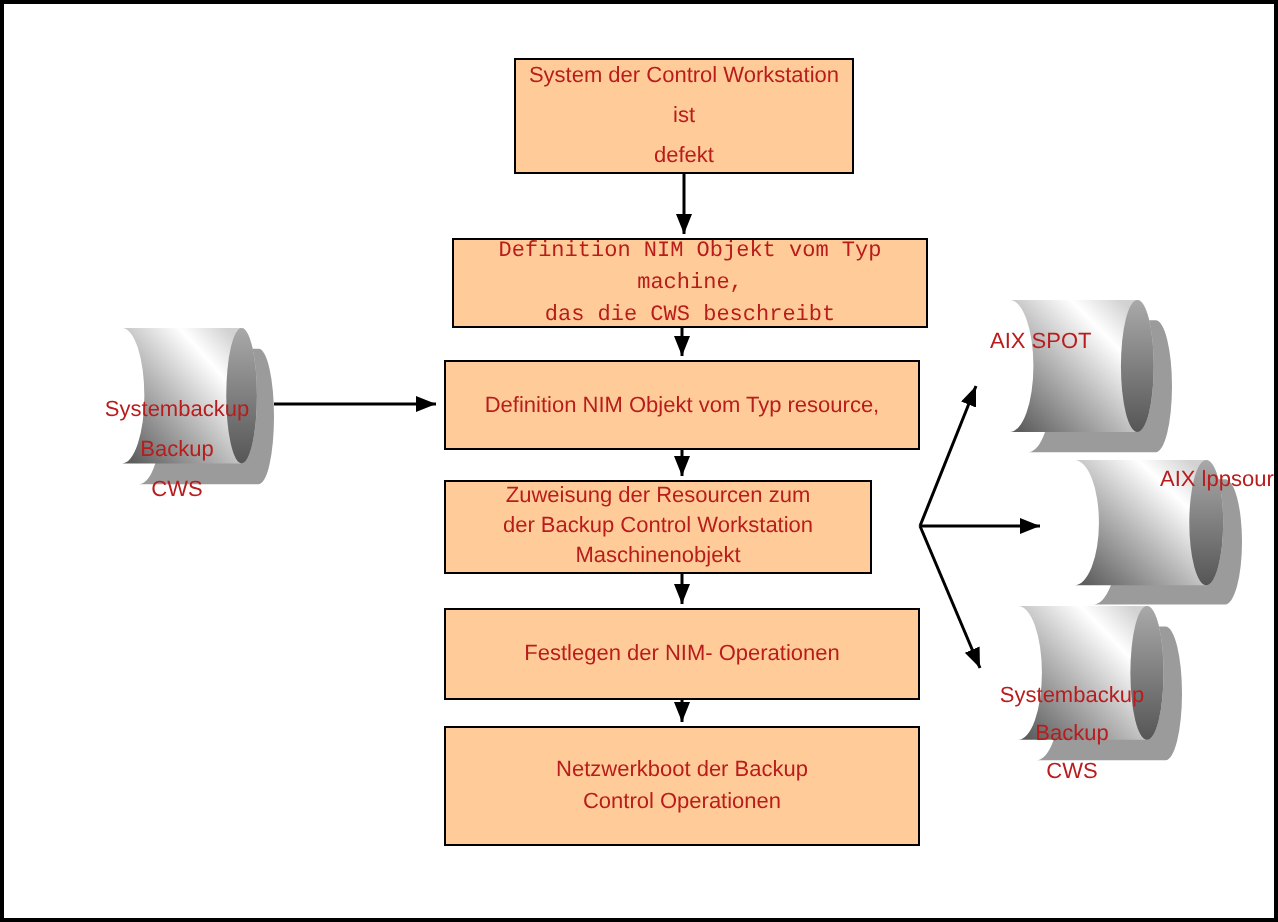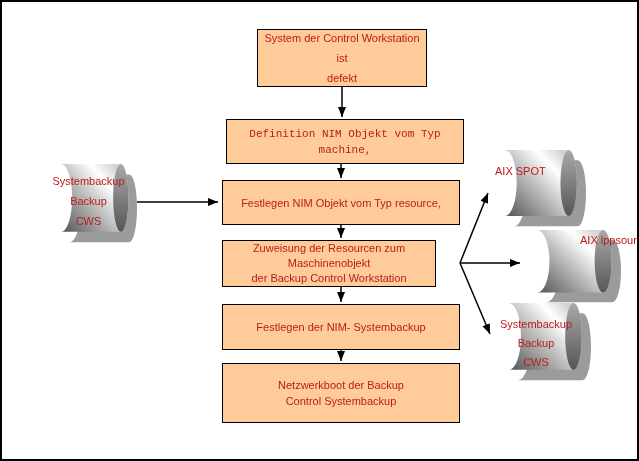--- a/index.html
+++ b/index.html
@@ -44,21 +44,21 @@
   .cyl-cap    { fill: url(#cylCapGrad); }
 
   #cyl-left  { left: 48px;  top: 162px; width: 87px; height: 79px; }
   #cyl-spot  { left: 491px; top: 148px; width: 93px; height: 77px; }
   #cyl-lpp   { left: 523px; top: 228px; width: 96px; height: 73px; }
   #cyl-sysr  { left: 495px; top: 301px; width: 94px; height: 78px; }
 
   .cyl-text {
     position: absolute;
     font-size: 11px; line-height: 20px;
-    text-align: center; white-space: nowrap;
+    text-align: center; white-space: nowrap; margin-top: 24px;
   }
   #cyl-left .cyl-text { left: 0; top: 7px; width: 77px; }
   #cyl-sysr .cyl-text { left: 0; top: 12px; width: 78px; line-height: 19px; }
   .cyl-label {
     position: absolute;
     font-size: 11px; white-space: nowrap; text-align: left;
   }
   #cyl-spot .cyl-label { left: 2px; top: 15px; }
   #cyl-lpp  .cyl-label { left: 7px; top: 4px; margin-left: 48px; }
 </style>
@@ -97,39 +97,40 @@
     <line x1="458" y1="261" x2="488" y2="332" marker-end="url(#arrowHead)"></line>
   </svg>
 
   <div class="box" id="b1">
     <div>System der Control Workstation ist</div>
     <div>defekt</div>
   </div>
 
   <div class="box" id="b2">
     <div>Definition NIM Objekt vom Typ machine,</div>
+    <div>das die CWS beschreibt</div>
   </div>
 
   <div class="box" id="b3">
-    <div>Festlegen NIM Objekt vom Typ resource,</div>
+    <div>Definition NIM Objekt vom Typ resource,</div>
   </div>
 
   <div class="box" id="b4">
     <div>Zuweisung der Resourcen zum</div>
+    <div>der Backup Control Workstation</div>
     <div>Maschinenobjekt</div>
-    <div>der Backup Control Workstation</div>
   </div>
 
   <div class="box" id="b5">
-    <div>Festlegen der NIM- Systembackup</div>
+    <div>Festlegen der NIM- Operationen</div>
   </div>
 
   <div class="box" id="b6">
     <div>Netzwerkboot der Backup</div>
-    <div>Control Systembackup</div>
+    <div>Control Operationen</div>
   </div>
 
   <div class="cyl" id="cyl-left">
     <svg class="cyl-svg" viewBox="0 0 102 91" preserveAspectRatio="none">
       <path class="cyl-shadow" d="M23,12 L93,12 A9,39 0 0 1 93,90 L23,90 A13,39 0 0 0 23,12 Z"></path>
       <path class="cyl-body" d="M13,0 L83,0 A9,39 0 0 1 83,78 L13,78 A13,39 0 0 0 13,0 Z"></path>
       <ellipse class="cyl-cap" cx="83" cy="39" rx="9" ry="39"></ellipse>
     </svg>
     <div class="cyl-text">
       <div>Systembackup</div>

